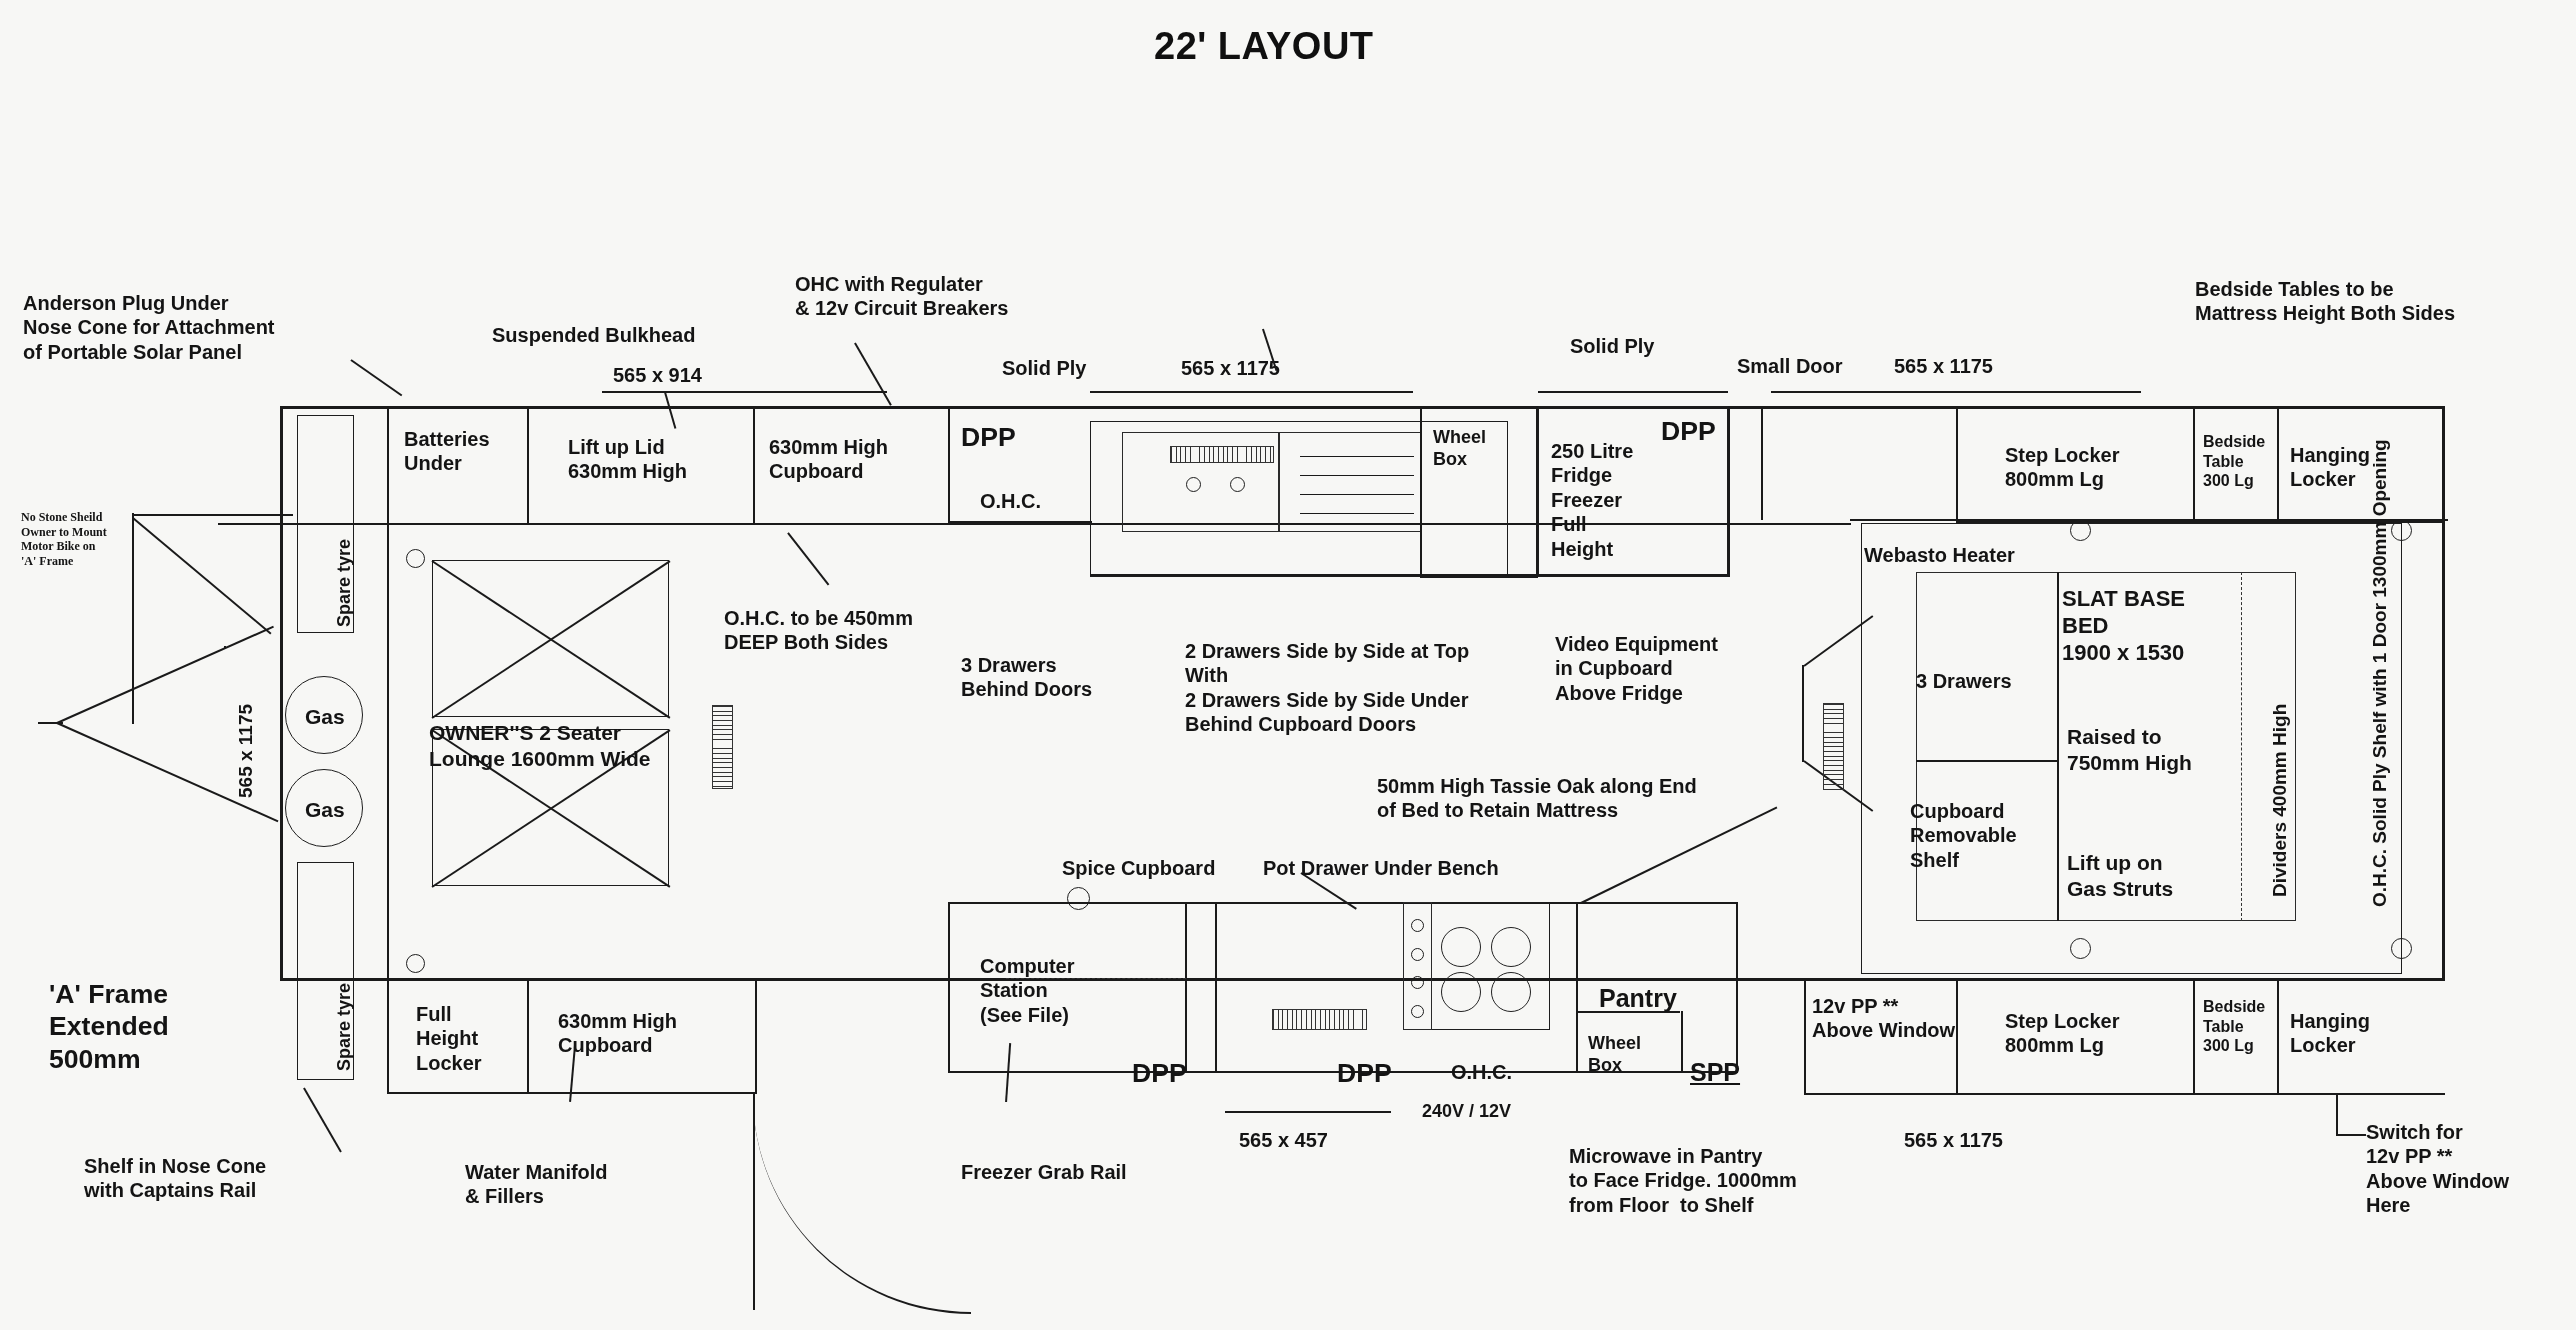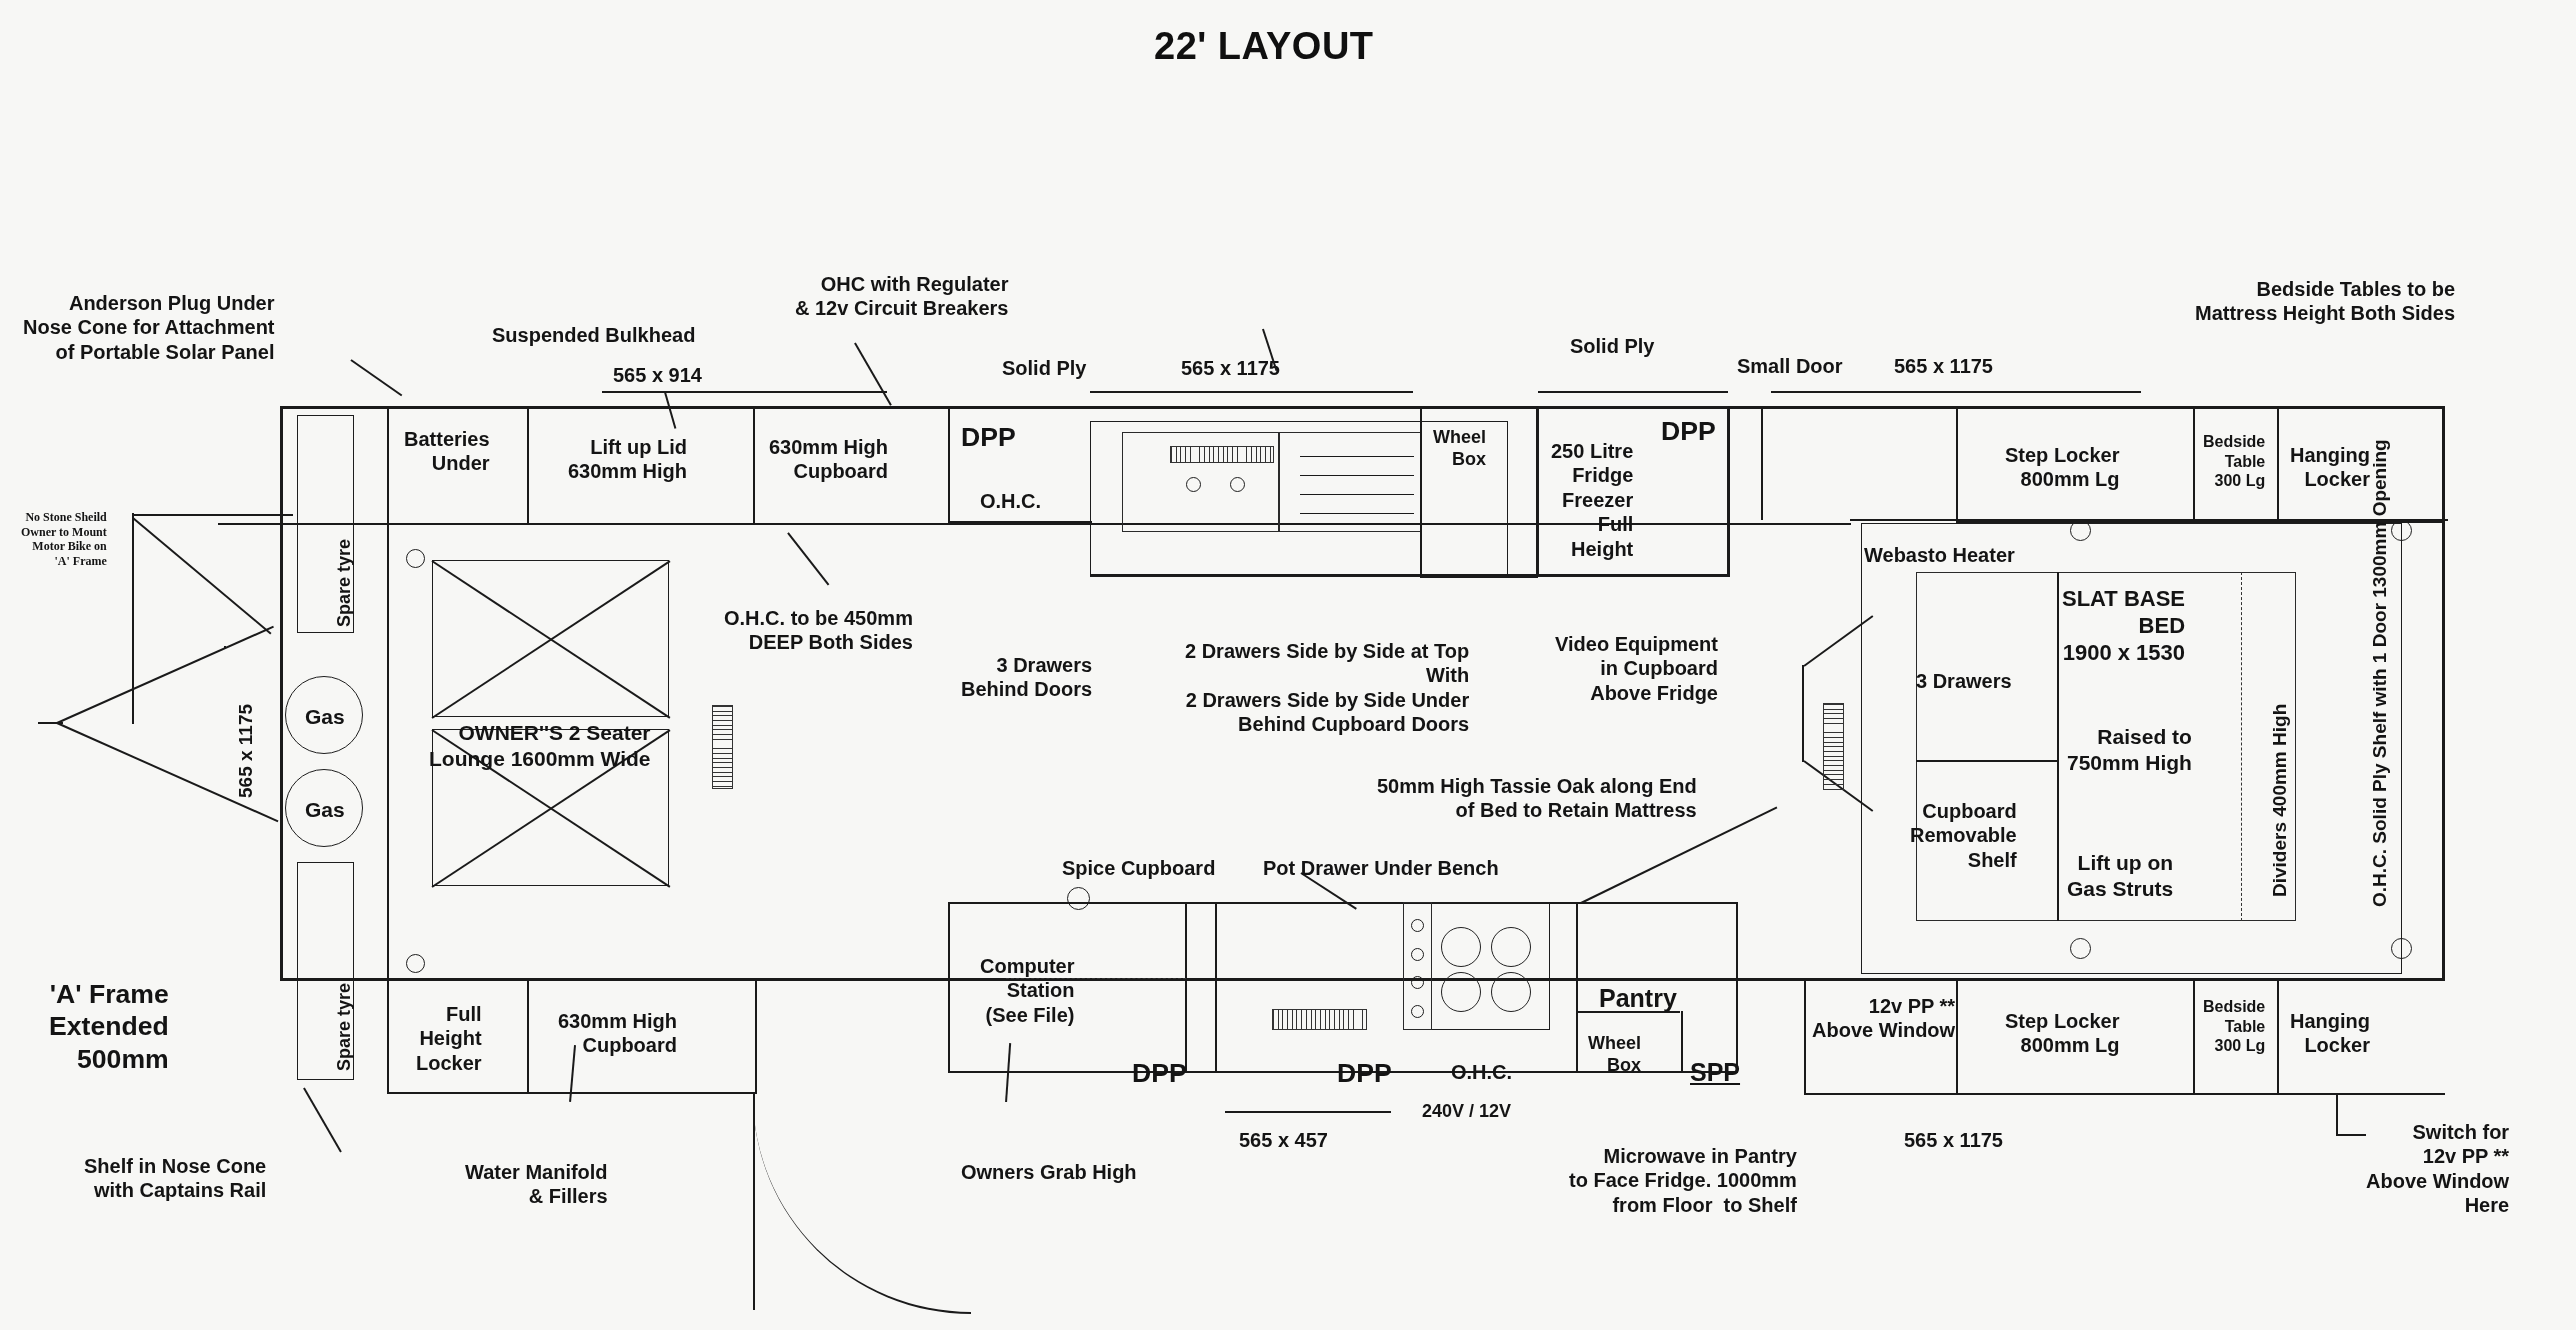--- a/index.html
+++ b/index.html
@@ -1,17 +1,17 @@
 <!DOCTYPE html>
 <html style="font-size:15px"><head>
 <meta charset="utf-8">
 <style>
   html,body{margin:0;padding:0;background:#ffffff;}
   body{font-family:"Liberation Sans",sans-serif;}
-  #page{position:relative;width:2576px;height:1330px;background:#f7f7f5;overflow:hidden;text-align:right;}
+  #page{position:relative;width:2576px;height:1330px;background:#f7f7f5;overflow:hidden;}
   .lbl{position:absolute;font-weight:bold;color:#141414;line-height:1.22;white-space:pre;}
   .ln{position:absolute;background:#1a1a1a;}
   .box{position:absolute;border:1.9px solid #1d1d1d;box-sizing:border-box;background:transparent;}
   .thin{position:absolute;border:0.9px solid #2a2a2a;box-sizing:border-box;}
   .vtext{position:absolute;font-weight:bold;color:#141414;white-space:nowrap;transform-origin:left top;}
   .circ{position:absolute;border:1.9px solid #1d1d1d;border-radius:50%;box-sizing:border-box;}
   .title{position:absolute;font-weight:bold;color:#101010;}
   .hatch{position:absolute;border:0.9px solid #333;box-sizing:border-box;
      background:repeating-linear-gradient(to right,#333 0px,#333 0.9px,transparent 0.9px,transparent 4.7px);}
   .hatchv{position:absolute;border:0.9px solid #333;box-sizing:border-box;
@@ -294,21 +294,21 @@
   <div class="lbl" style="left:1812px;top:994px;font-size:20px;">12v PP **
 Above Window</div>
   <div class="lbl" style="left:2005px;top:1009px;font-size:20px;">Step Locker
 800mm Lg</div>
   <div class="lbl" style="left:2203px;top:997px;font-size:16px;">Bedside
 Table
 300 Lg</div>
   <div class="lbl" style="left:2290px;top:1009px;font-size:20px;">Hanging
 Locker</div>
 
-  <div class="lbl" style="left:961px;top:1160px;font-size:20px;">Owners Grab High</div>
+  <div class="lbl" style="left:961px;top:1160px;font-size:20px;">Freezer Grab Rail</div>
   <div class="diag" style="left:1006px;top:1101px;width:59px;transform:rotate(-86deg);"></div>
 
   <div class="lbl" style="left:1239px;top:1128px;font-size:20px;">565 x 457</div>
   <div class="underline" style="left:1225px;top:1111px;width:166px;"></div>
 
   <div class="lbl" style="left:1422px;top:1101px;font-size:18px;">240V / 12V</div>
 
   <div class="lbl" style="left:1569px;top:1144px;font-size:20px;">Microwave in Pantry
 to Face Fridge. 1000mm
 from Floor  to Shelf</div>

